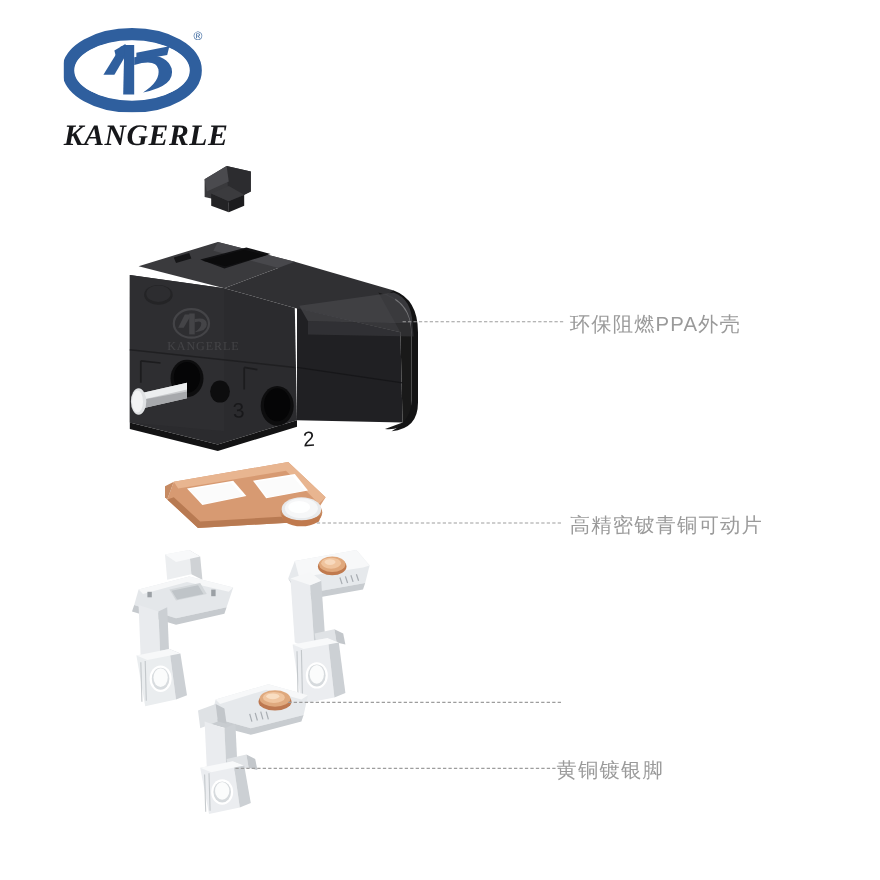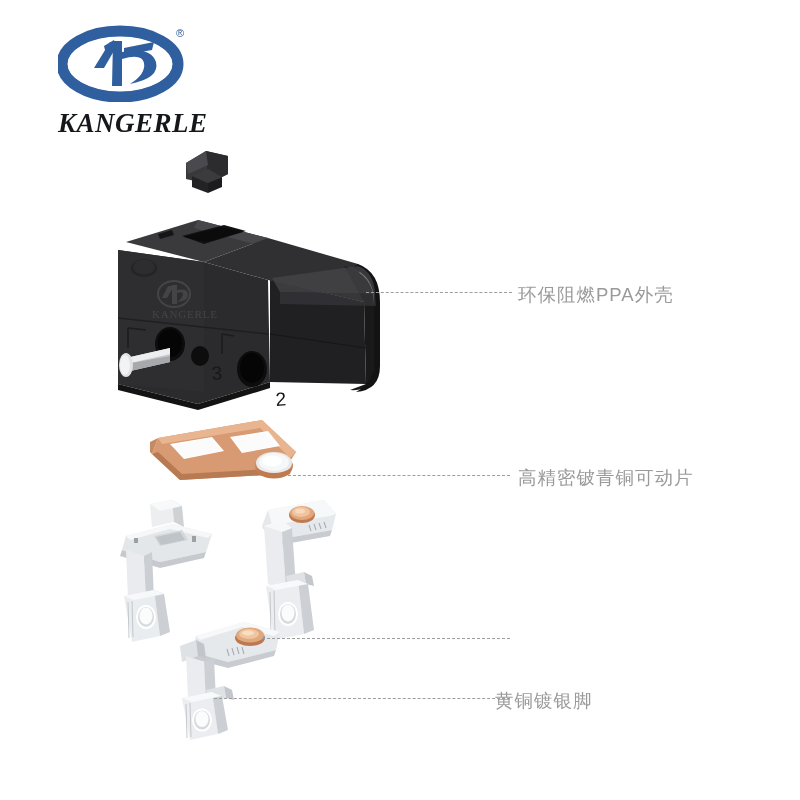--- a/index.html
+++ b/index.html
@@ -283,17 +283,17 @@
 
   <div class="label" style="left:518px;top:282px;">
     <div>环保阻燃PPA外壳</div>
   </div>
 
   <div class="label" style="left:518px;top:465px;">
     <div>高精密铍青铜可动片</div>
   </div>
 
 
-  <div class="label" style="left:495px;top:688px;font-family:Liberation Serif, serif;">
+  <div class="label" style="left:506px;top:688px;font-family:Liberation Serif, serif;">
     <div>黄铜镀银脚</div>
   </div>
 
 </div>
 
 </body></html>

